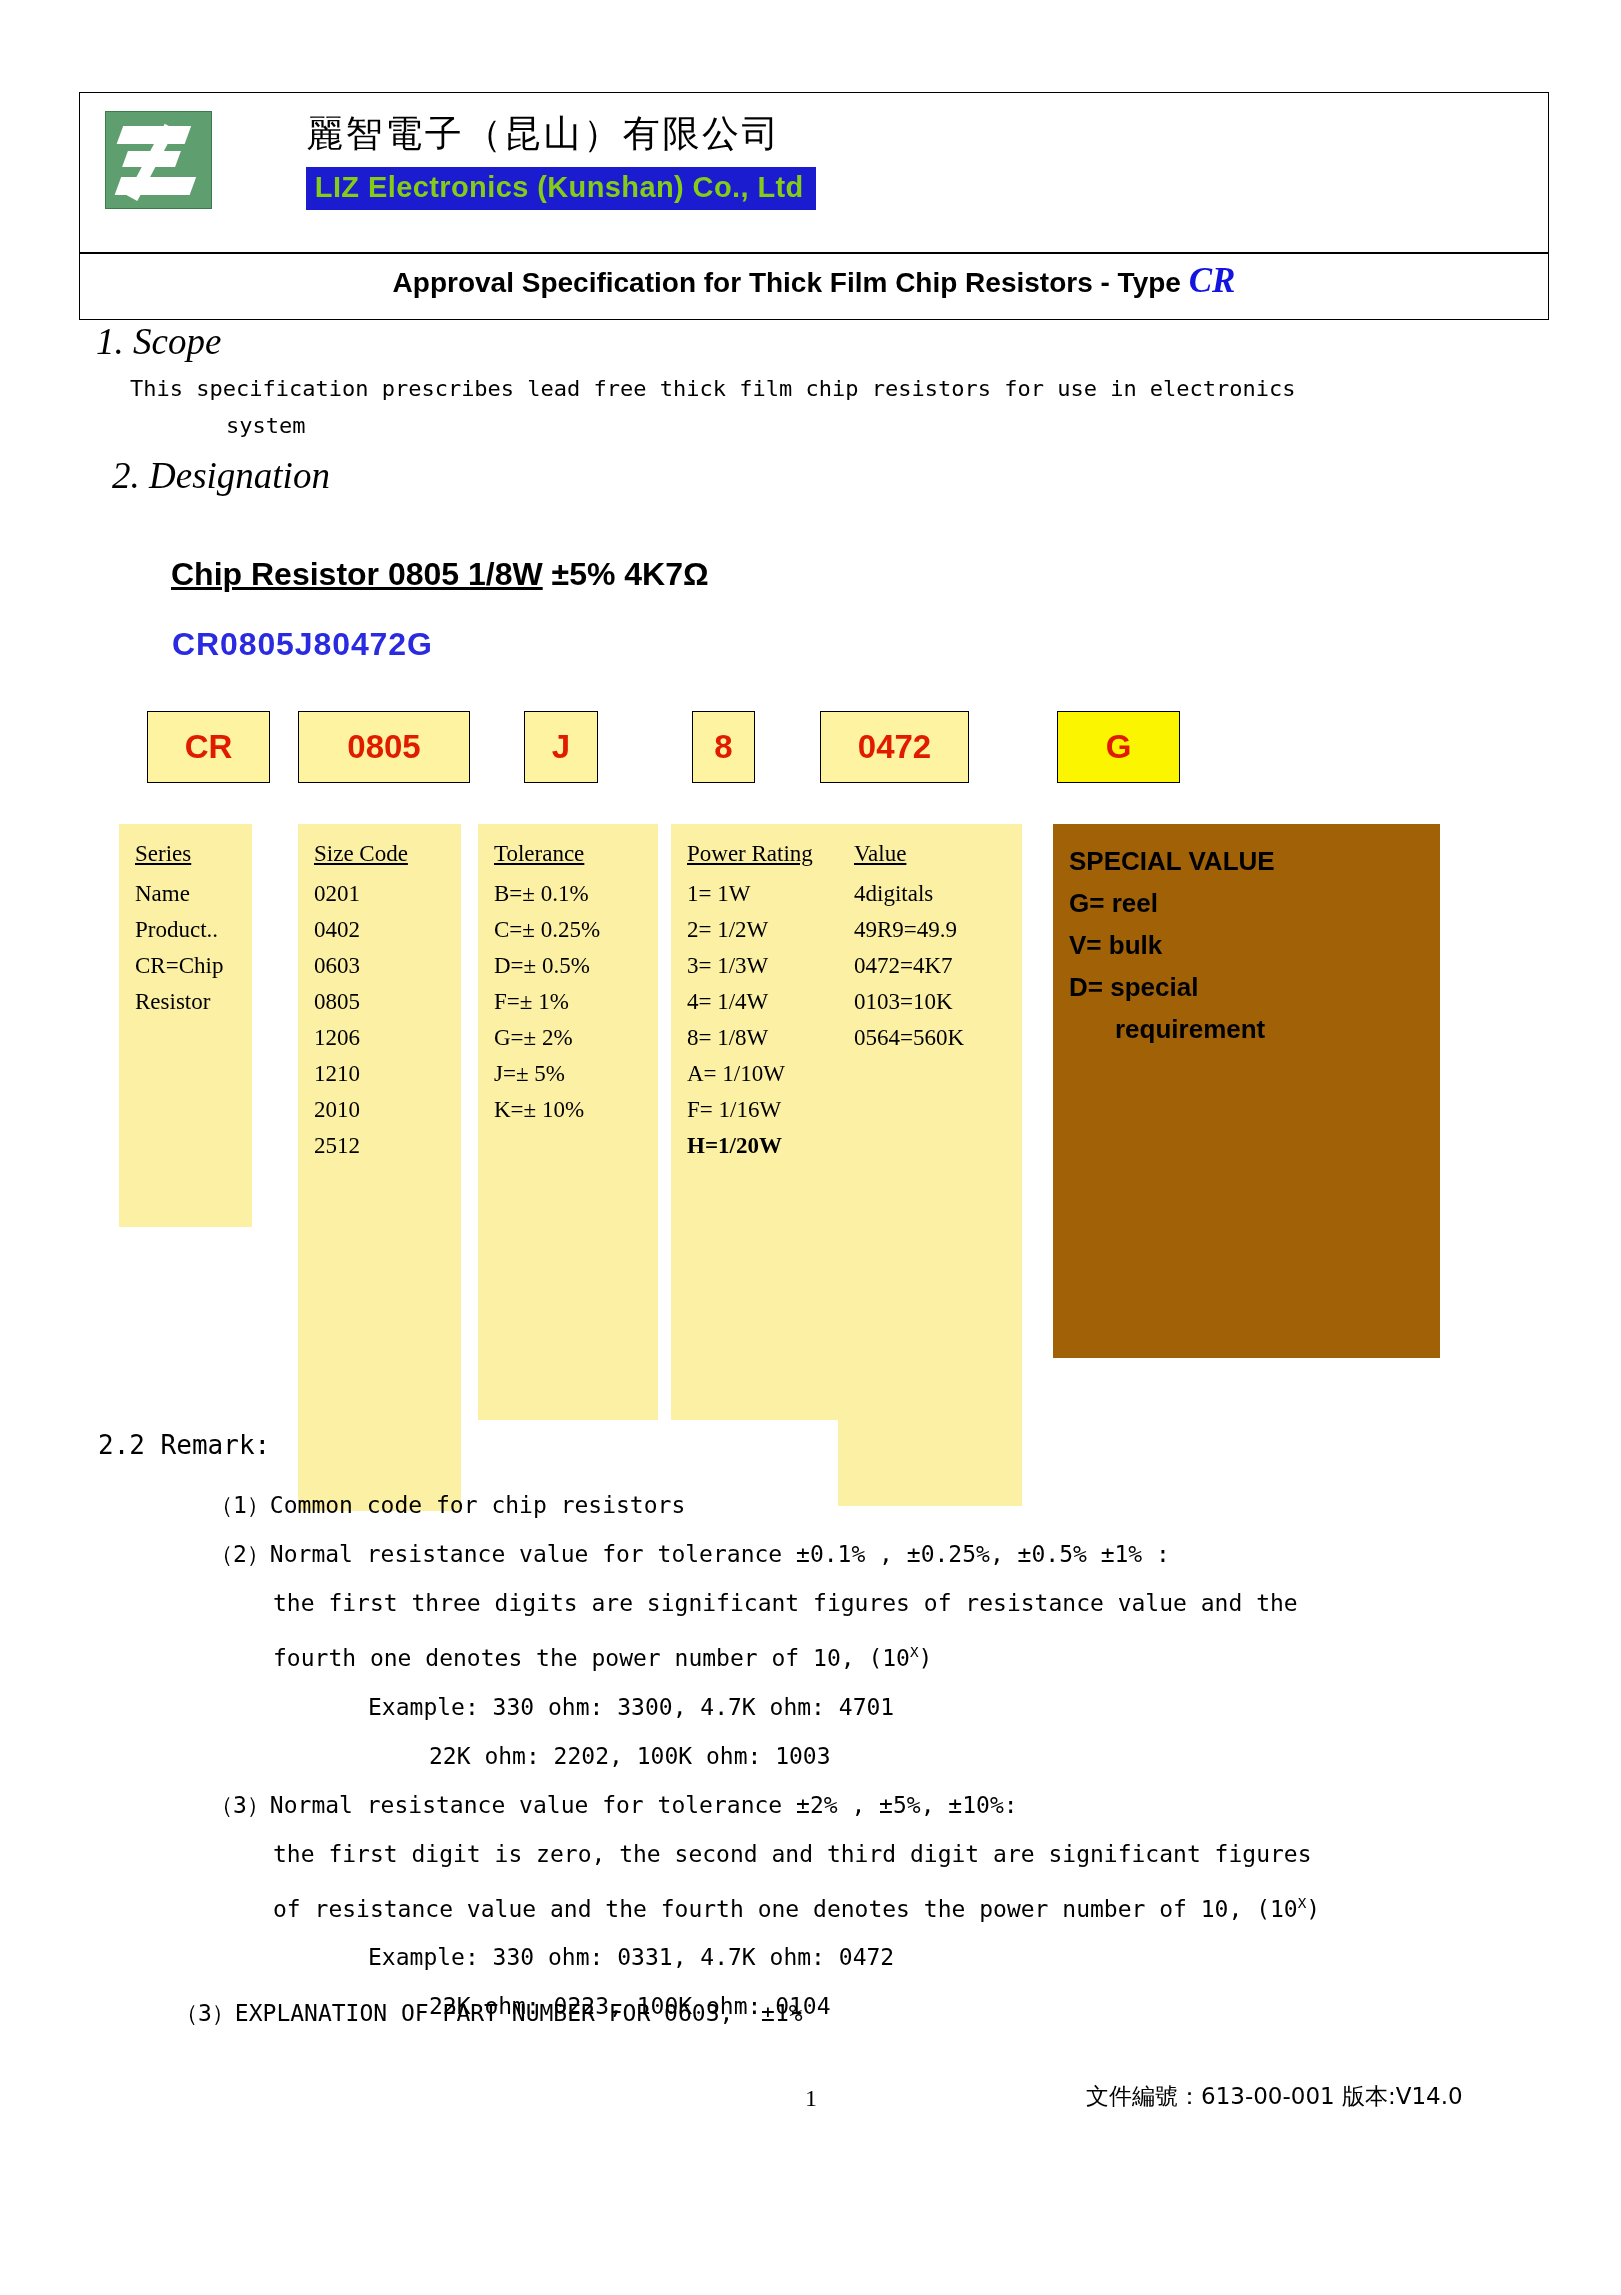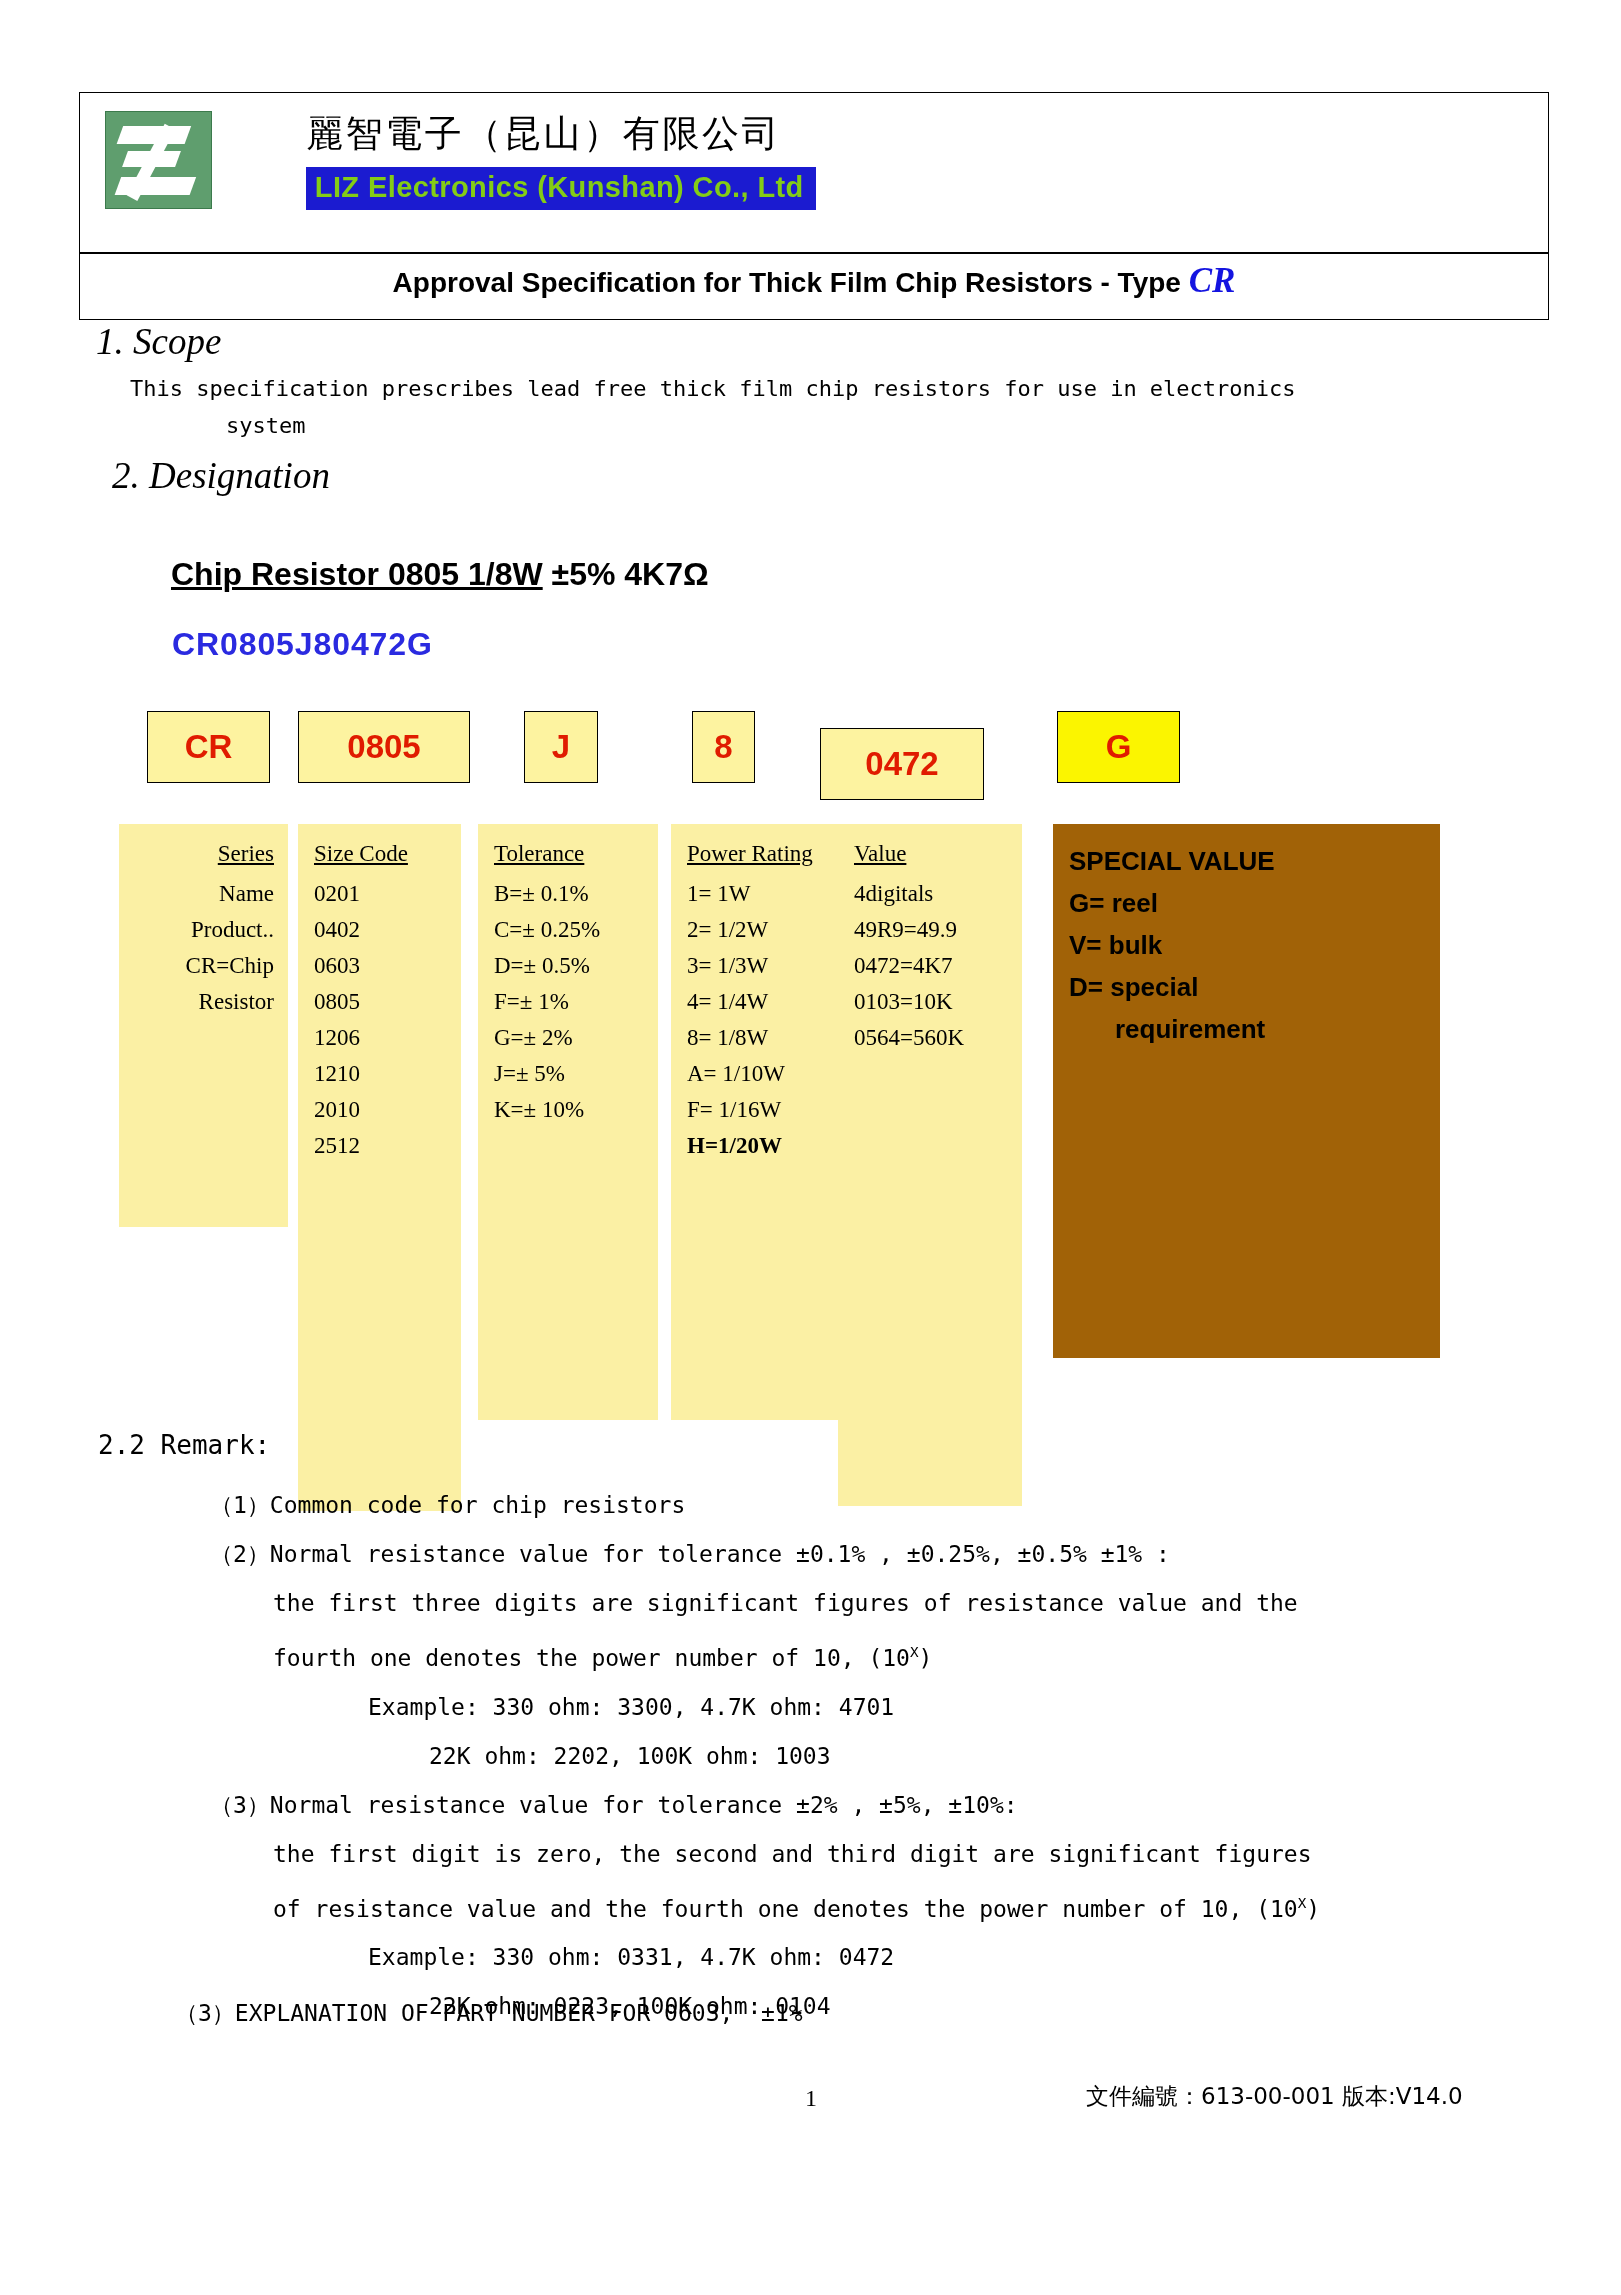--- a/index.html
+++ b/index.html
@@ -317,24 +317,24 @@
   <div class="part-desc">
     <span class="ul">Chip Resistor 0805 1/8W</span><span> ±5% 4K7Ω</span>
   </div>
 
   <div class="part-code">CR0805J80472G</div>
 
   <div class="code-box" style="left:147px; top:711px; width:123px; height:72px;">CR</div>
   <div class="code-box" style="left:298px; top:711px; width:172px; height:72px;">0805</div>
   <div class="code-box" style="left:524px; top:711px; width:74px; height:72px;">J</div>
   <div class="code-box" style="left:692px; top:711px; width:63px; height:72px;">8</div>
-  <div class="code-box" style="left:820px; top:728px; width:164px; height:72px;">0472</div>
+  <div class="code-box" style="left:820px; top:711px; width:149px; height:72px;">0472</div>
   <div class="code-box highlight" style="left:1057px; top:711px; width:123px; height:72px;">G</div>
 
-  <div class="panel" style="left:119px; top:824px; width:169px; height:403px;text-align:right;">
+  <div class="panel" style="left:119px; top:824px; width:133px; height:403px;">
     <span class="hdr">Series</span>
     <span class="ln">Name</span>
     <span class="ln">Product..</span>
     <span class="ln">CR=Chip</span>
     <span class="ln">Resistor</span>
   </div>
 
   <div class="panel" style="left:298px; top:824px; width:163px; height:687px;">
     <span class="hdr">Size Code</span>
     <span class="ln">0201</span>

